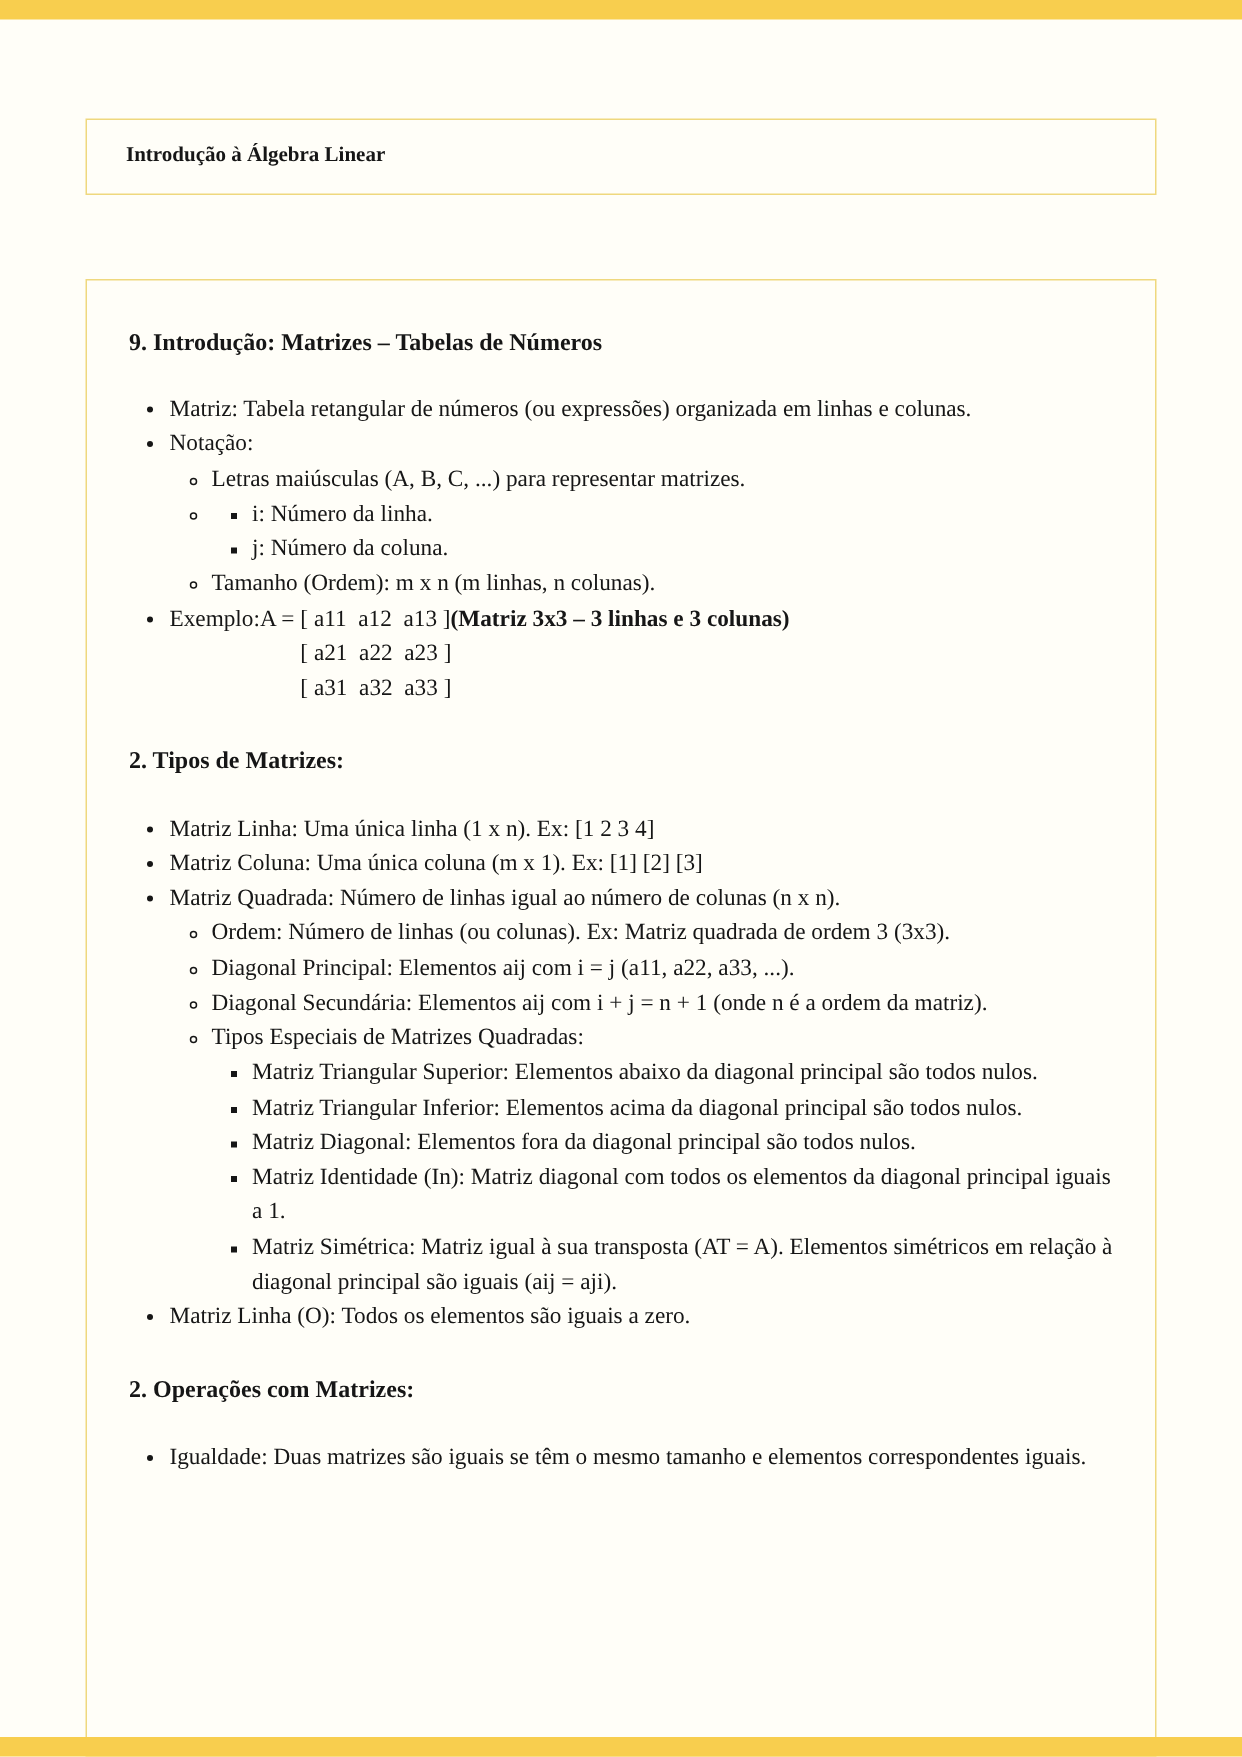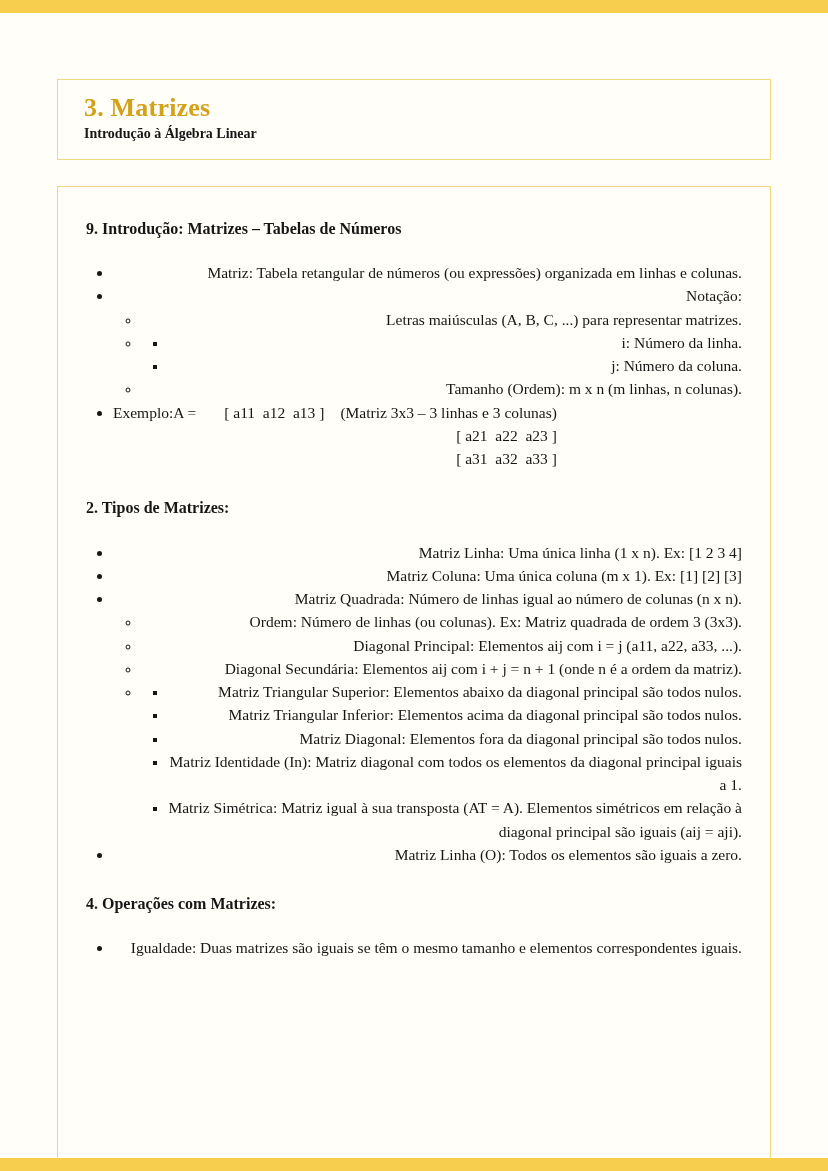--- a/index.html
+++ b/index.html
@@ -56,40 +56,39 @@
     font-weight: 700;
     line-height: 1.45;
   }
 
   ul {
     margin: 0;
     padding-left: 27px;
     font-size: 15.5px;
     line-height: 1.5;
   }
-  ul.l1 { list-style-type: disc; text-align: right; }
+  ul.l1 { list-style-type: disc; }
   ul.l2 { list-style-type: circle; padding-left: 28px; }
   ul.l3 { list-style-type: square; padding-left: 27px; }
   li { margin: 0; }
   ul.l3 li::marker { font-size: 0.8em; }
   ul.l2 li::marker { font-size: 0.9em; }
 
-  .matrix-wrap { display: flex; gap: 28px; align-items: flex-start; }
+  .matrix-wrap { display: flex; gap: 4px; align-items: flex-start; }
   .matrix-label { white-space: nowrap; }
   .matrix-rows { display: flex; flex-direction: column; }
   .matrix-row { white-space: pre; }
-  .matrix-annot { margin-left: 16px; white-space: nowrap; }
+  .matrix-annot { white-space: nowrap; font-weight: bold; }
 </style>
 </head>
 <body>
 
 <div class="accent-bar top"></div>
 
 <div class="card header-card">
-  <h1 class="doc-title">3. Matrizes</h1>
   <div class="doc-subtitle">Introdução à Álgebra Linear</div>
 </div>
 
 <div class="card content-card">
 
   <section class="doc-section">
     <h2 class="sec-heading">9. Introdução: Matrizes – Tabelas de Números</h2>
     <ul class="l1">
       <li>
         <span>Matriz: Tabela retangular de números (ou expressões) organizada em linhas e colunas.</span>
@@ -149,20 +148,21 @@
           <li>
             <span>Ordem: Número de linhas (ou colunas). Ex: Matriz quadrada de ordem 3 (3x3).</span>
           </li>
           <li>
             <span>Diagonal Principal: Elementos aij com i = j (a11, a22, a33, ...).</span>
           </li>
           <li>
             <span>Diagonal Secundária: Elementos aij com i + j = n + 1 (onde n é a ordem da matriz).</span>
           </li>
           <li>
+            <span>Tipos Especiais de Matrizes Quadradas:</span>
             <ul class="l3">
               <li>
                 <span>Matriz Triangular Superior: Elementos abaixo da diagonal principal são todos nulos.</span>
               </li>
               <li>
                 <span>Matriz Triangular Inferior: Elementos acima da diagonal principal são todos nulos.</span>
               </li>
               <li>
                 <span>Matriz Diagonal: Elementos fora da diagonal principal são todos nulos.</span>
               </li>
@@ -176,21 +176,21 @@
           </li>
         </ul>
       </li>
       <li>
         <span>Matriz Linha (O): Todos os elementos são iguais a zero.</span>
       </li>
     </ul>
   </section>
 
   <section class="doc-section">
-    <h2 class="sec-heading">4. Operações com Matrizes:</h2>
+    <h2 class="sec-heading">2. Operações com Matrizes:</h2>
     <ul class="l1">
       <li>
         <span>Igualdade: Duas matrizes são iguais se têm o mesmo tamanho e elementos correspondentes iguais.</span>
       </li>
     </ul>
   </section>
 
 </div>
 
 <div class="accent-bar bottom"></div>

